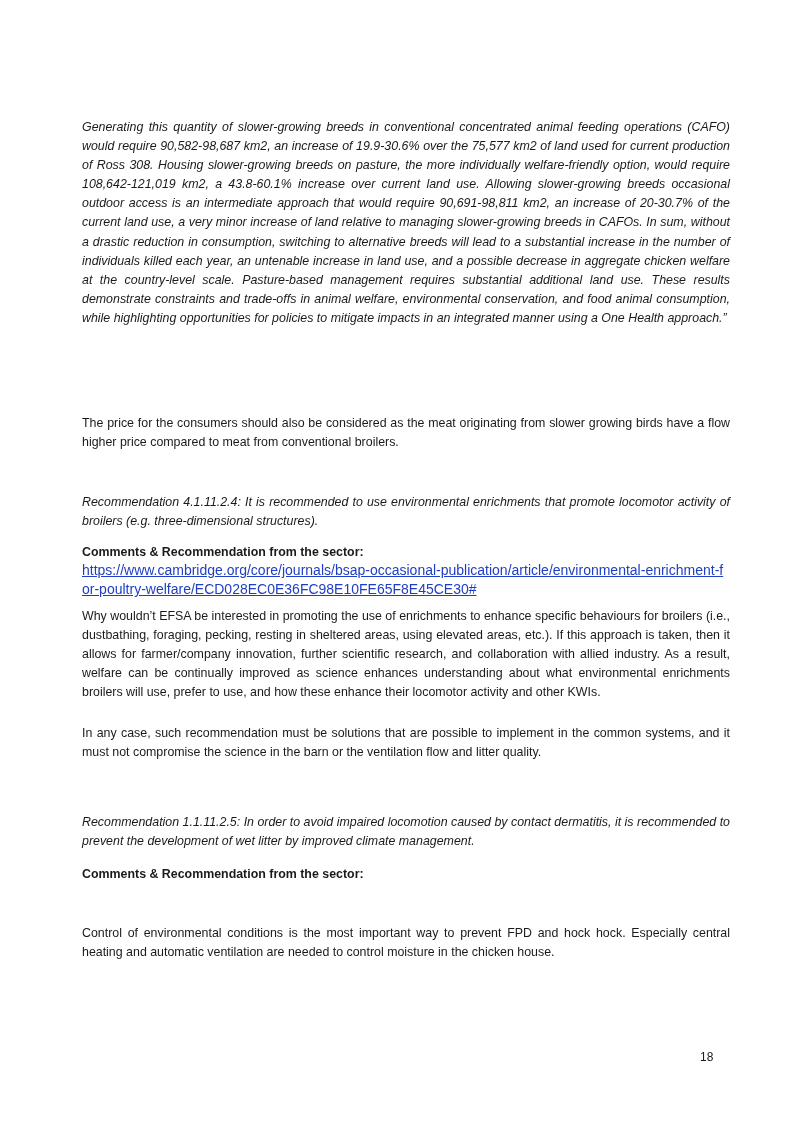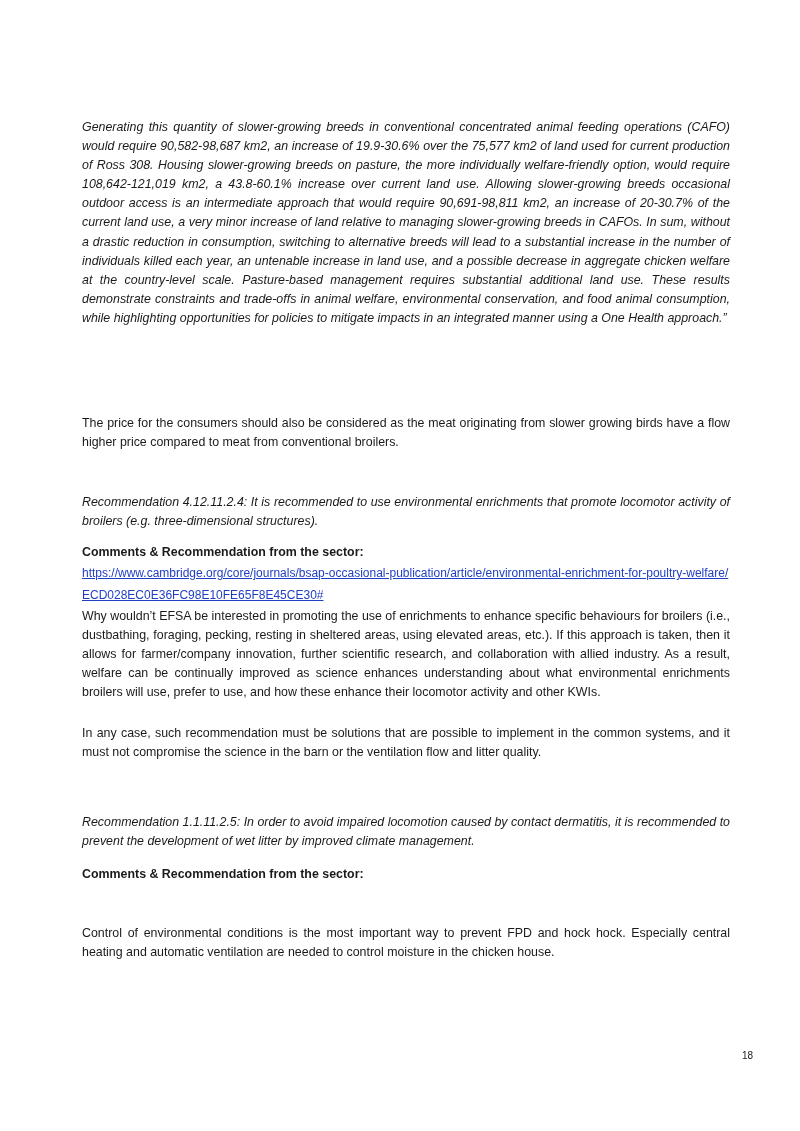--- a/index.html
+++ b/index.html
@@ -3,32 +3,32 @@
 <meta charset="utf-8">
 <style>
   html, body { margin: 0; padding: 0; background: #ffffff; }
   body { width: 800px; height: 1131px; position: relative; overflow: hidden;
          font-family: "Liberation Sans", sans-serif; color: #1a1a1a; }
   .page { position: absolute; left: 76px; top: 0; width: 648px; }
   .p { position: absolute; left: 0; width: 648px; margin: 6px;
        font-size: 12.4px; line-height: 19.1px; text-align: justify; }
   .it { font-style: italic; }
   .b { font-weight: bold; }
-  .link { color: #1f3ec4; text-decoration: underline; font-size: 12px; line-height: 22px; }
-  .pagenum { position: absolute; left: 700px; top: 1050px; font-size: 10px; margin-left: 42px; }
+  .link { color: #1f3ec4; text-decoration: underline; font-size: 14px; line-height: 15px; }
+  .pagenum { position: absolute; left: 700px; top: 1050px; font-size: 12px; }
 </style>
 </head>
 <body>
 
 <div class="page">
   <p class="p it" style="top:112px;">Generating this quantity of slower-growing breeds in conventional concentrated animal feeding operations (CAFO) would require 90,582-98,687 km2, an increase of 19.9-30.6% over the 75,577 km2 of land used for current production of Ross 308. Housing slower-growing breeds on pasture, the more individually welfare-friendly option, would require 108,642-121,019 km2, a 43.8-60.1% increase over current land use. Allowing slower-growing breeds occasional outdoor access is an intermediate approach that would require 90,691-98,811 km2, an increase of 20-30.7% of the current land use, a very minor increase of land relative to managing slower-growing breeds in CAFOs.  In sum, without a drastic reduction in consumption, switching to alternative breeds will lead to a substantial increase in the number of individuals killed each year, an untenable increase in land use, and a possible decrease in aggregate chicken welfare at the country-level scale. Pasture-based management requires substantial additional land use. These results demonstrate constraints and trade-offs in animal welfare, environmental conservation, and food animal consumption, while highlighting opportunities for policies to mitigate impacts in an integrated manner using a One Health approach.”</p>
 
   <p class="p" style="top:408px;">The price for the consumers should also be considered as the meat originating from slower growing birds have a flow higher price compared to meat from conventional broilers.</p>
 
-  <p class="p it" style="top:487px;">Recommendation 4.12.11.2.4: It is recommended to use environmental enrichments that promote locomotor activity of broilers (e.g. three-dimensional structures).</p>
+  <p class="p it" style="top:487px;">Recommendation 4.1.11.2.4: It is recommended to use environmental enrichments that promote locomotor activity of broilers (e.g. three-dimensional structures).</p>
 
   <p class="p b" style="top:537px;">Comments &amp; Recommendation from the sector:</p>
 
   <p class="p" style="top:556px; text-align:left;">
     <a class="link" href="#" style="word-break:break-all;">https://www.cambridge.org/core/journals/bsap-occasional-publication/article/environmental-enrichment-for-poultry-welfare/ECD028EC0E36FC98E10FE65F8E45CE30#</a>
   </p>
 
   <p class="p" style="top:601px;">Why wouldn’t EFSA be interested in promoting the use of enrichments to enhance specific behaviours for broilers (i.e., dustbathing, foraging, pecking, resting in sheltered areas, using elevated areas, etc.). If this approach is taken, then it allows for farmer/company innovation, further scientific research, and collaboration with allied industry. As a result, welfare can be continually improved as science enhances understanding about what environmental enrichments broilers will use, prefer to use, and how these enhance their locomotor activity and other KWIs.</p>
 
   <p class="p" style="top:718px;">In any case, such recommendation must be solutions that are possible to implement in the common systems, and it must not compromise the science in the barn or the ventilation flow and litter quality.</p>

